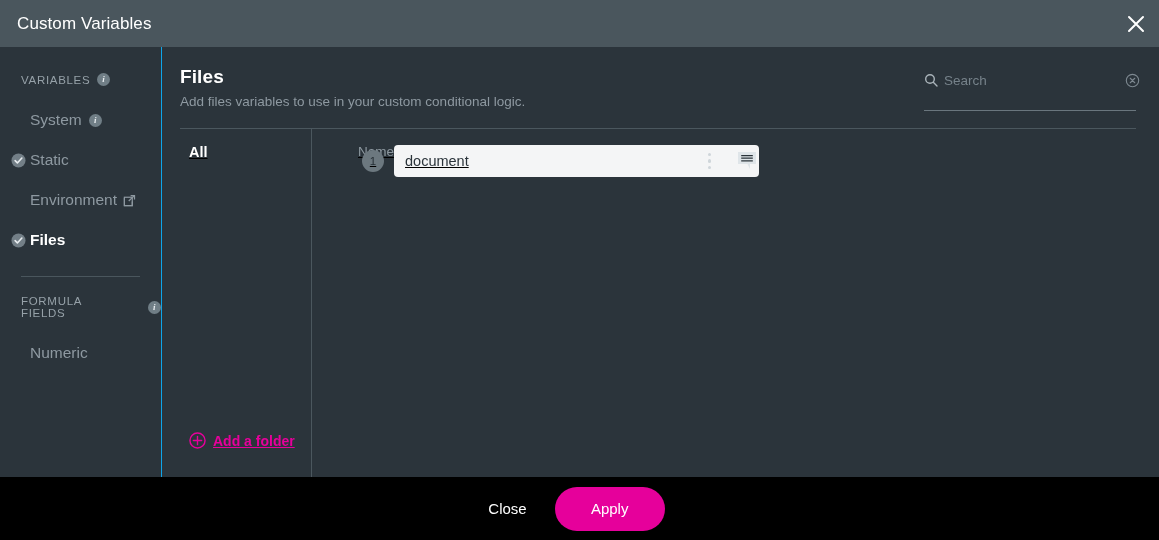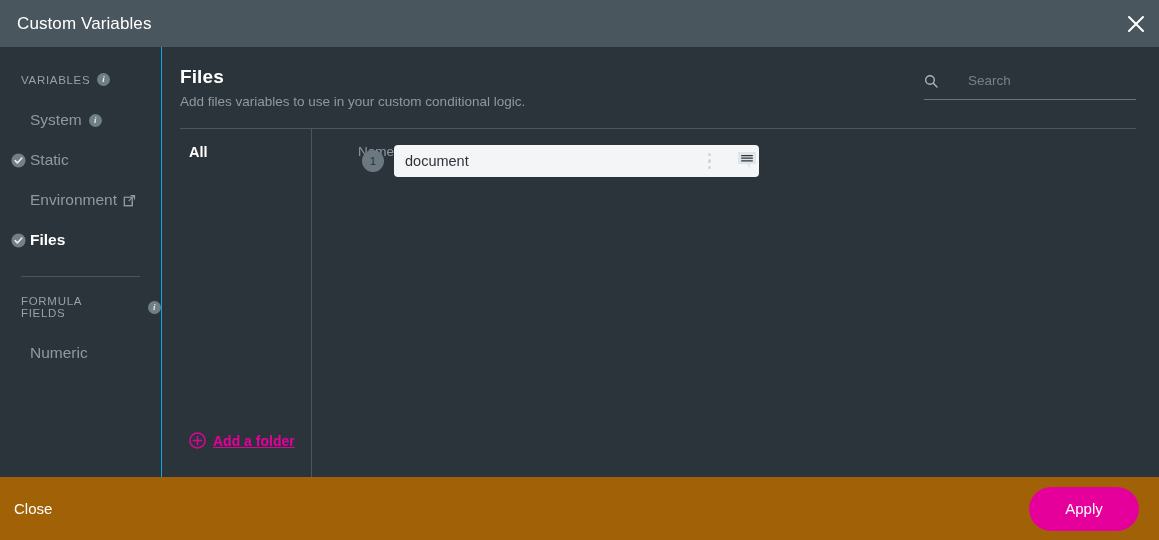--- a/index.html
+++ b/index.html
@@ -148,24 +148,23 @@
     color: #8e99a1;
     font-size: 13.5px;
     margin: 0;
   }
   .search-wrap {
     position: absolute;
     right: 0;
     top: 26px;
     width: 212px;
     display: flex;
-    align-items: center;
+    align-items: flex-start;
     border-bottom: 1px solid #6a767e;
-    padding-bottom: 11px;
-    gap: 24px;
+    padding-bottom: 22px;
   }
   .search-icon-box {
     width: 18px;
     display: flex;
     align-items: center;
     justify-content: center;
   }
   .search-input {
     flex: 1;
     background: transparent;
@@ -183,20 +182,21 @@
     height: 1px;
     background: #4b575e;
     margin-top: 19px;
   }
 
   
   .cols {
     flex: 1;
     display: flex;
     min-height: 0;
+    text-decoration: underline;
   }
   .folders-col {
     width: 132px;
     min-width: 132px;
     border-right: 1px solid #4b575e;
     padding-top: 15px;
     display: flex;
     flex-direction: column;
     box-sizing: border-box;
   }
@@ -291,24 +291,24 @@
     text-decoration: underline;
     margin-left: 7px;
   }
   .folder-add-wrap { padding: 0 0 24px 9px; }
   .var-add-wrap { padding: 0 0 24px 0; }
 
   
   .footer {
     height: 63px;
     min-height: 63px;
-    background: #a16207;
-    display: flex;
-    align-items: center;
-    justify-content: space-between;
+    background: #000000;
+    display: flex;
+    align-items: center;
+    justify-content: center;
     padding-right: 20px;
     gap: 14px;
     box-sizing: border-box;
   }
   .btn-close-text {
     color: #ffffff;
     font-size: 15px;
     padding: 8px 14px;
     cursor: pointer;
     background: transparent;

